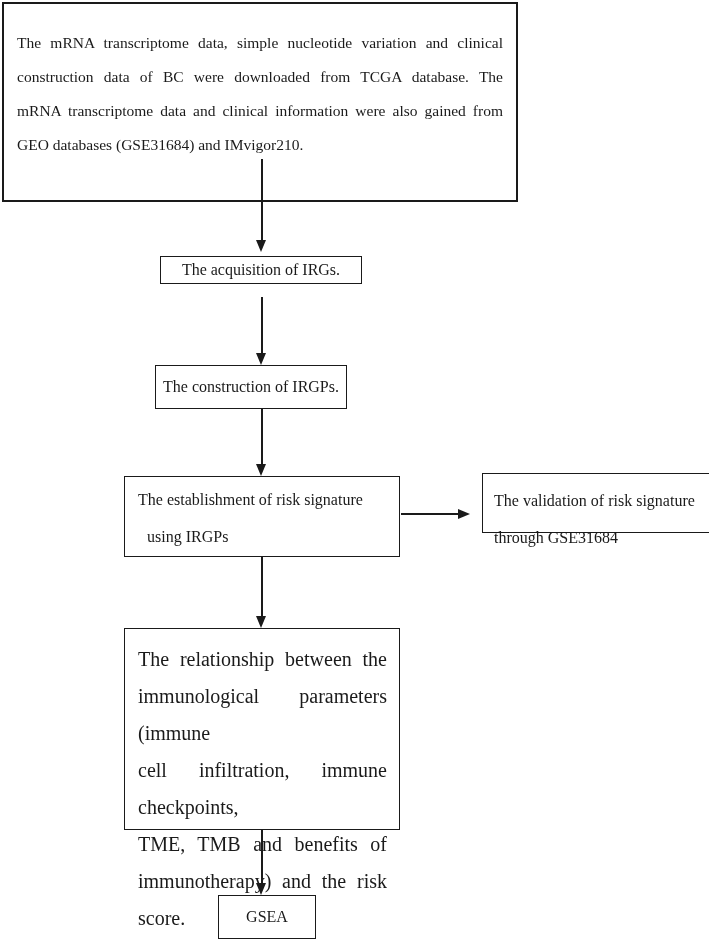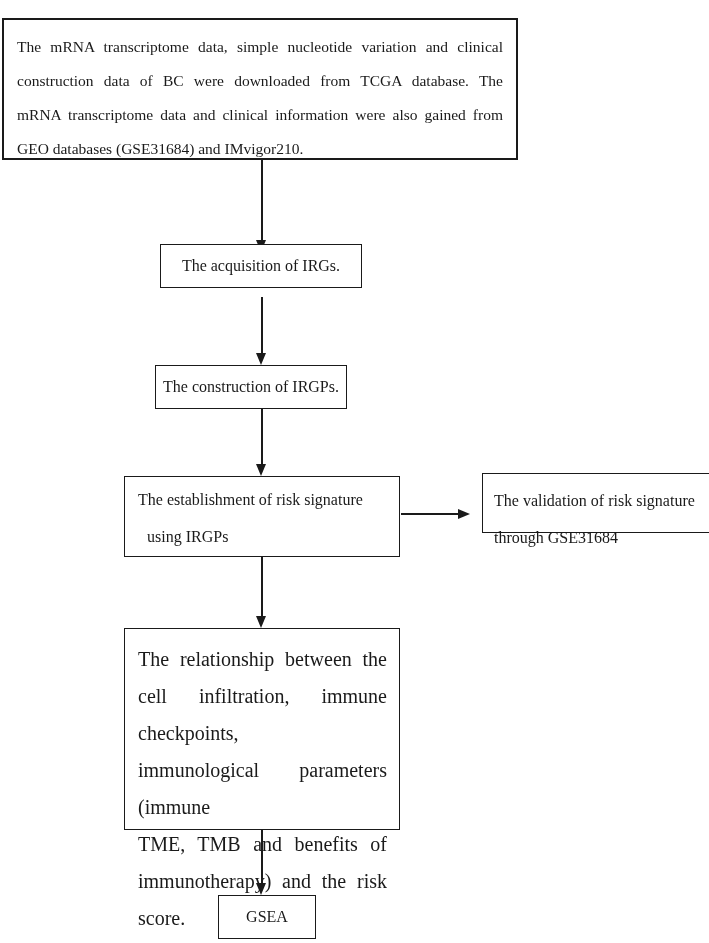--- a/index.html
+++ b/index.html
@@ -16,29 +16,29 @@
     overflow:hidden;
   }
   .box{
     position:absolute;
     background:var(--paper);
     border:1.5px solid var(--ink);
     box-sizing:border-box;
   }
   
   .box-source{
-    left:2px;top:18px;width:516px;height:142px;
+    left:2px;top:2px;width:516px;height:200px;
     border-width:2px;
-    padding:10px 13px 0 13px;
+    padding:22px 13px 0 13px;
     font-size:15.5px;
   }
   .box-source .jline{line-height:34px;text-align:justify;text-align-last:justify;white-space:normal;}
   .box-source .jline.last{text-align:left;text-align-last:left;}
   
-  .box-acquisition{left:160px;top:244px;width:202px;height:44px;}
+  .box-acquisition{left:160px;top:256px;width:202px;height:28px;}
   .box-construction{left:155px;top:365px;width:192px;height:44px;}
   .box-gsea{left:218px;top:895px;width:98px;height:44px;}
   .centered{display:flex;align-items:center;justify-content:center;font-size:16px;}
   
   .box-risk{
     left:124px;top:476px;width:276px;height:81px;
     padding:4px 0 0 13px;font-size:16px;
   }
   .box-risk .line{line-height:37px;}
   .box-risk .line.indent{padding-left:9px;}
@@ -120,22 +120,22 @@
     <div class="line">through GSE31684</div>
   </div>
 
   <div>
     <div class="vline" style="left:261px;top:557px;height:59px;"></div>
     <div class="head-down" style="left:256px;top:616px;"></div>
   </div>
 
   <div class="box box-relationship">
     <div class="jline">The relationship between the</div>
+    <div class="jline">immunological parameters (immune</div>
     <div class="jline">cell infiltration, immune checkpoints,</div>
-    <div class="jline">immunological parameters (immune</div>
     <div class="jline">TME, TMB and benefits of</div>
     <div class="jline">immunotherapy) and the risk score.</div>
   </div>
 
   <div>
     <div class="vline" style="left:261px;top:830px;height:53px;"></div>
     <div class="head-down" style="left:256px;top:883px;"></div>
   </div>
 
   <div class="box box-gsea centered">

